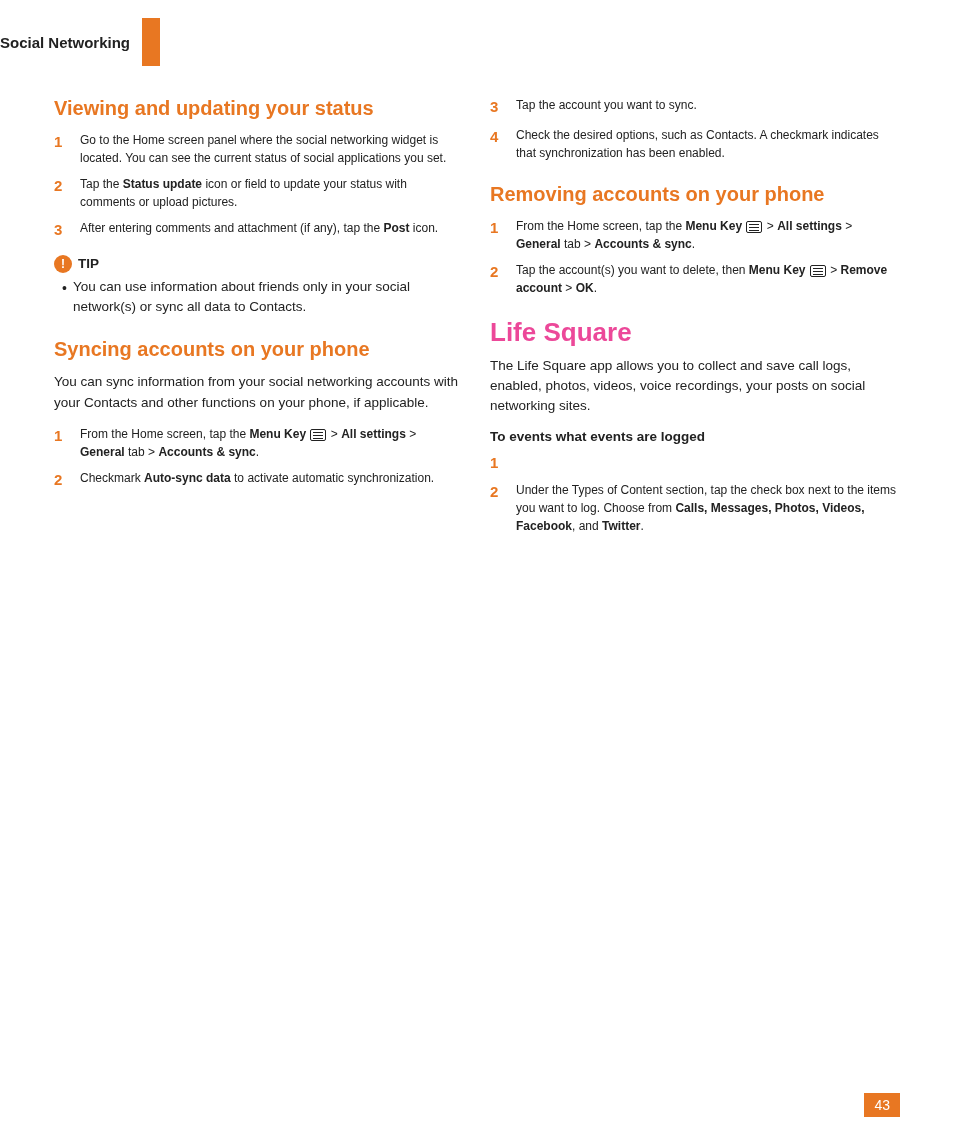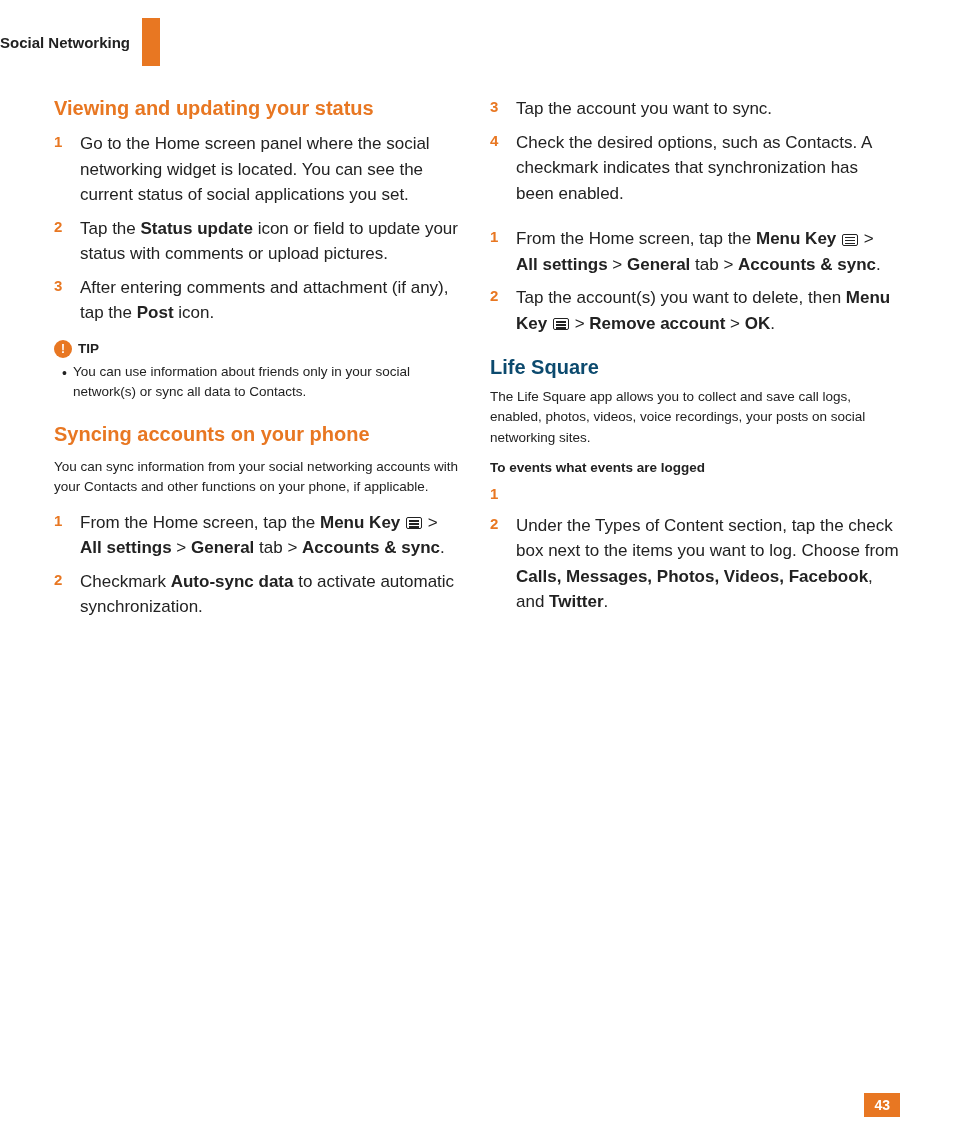--- a/index.html
+++ b/index.html
@@ -74,21 +74,21 @@
     .num-label {
       color: #e87722;
       font-weight: bold;
       font-size: 15px;
       min-width: 22px;
       margin-right: 4px;
       flex-shrink: 0;
     }
     .num-text {
       flex: 1;
-      font-size: 17px;
+      font-size: 12px;
       line-height: 1.5;
     }
 
     
     .tip-box {
       margin: 10px 0 18px 0;
     }
     .tip-title {
       display: flex;
       align-items: center;
@@ -152,43 +152,43 @@
 
     
     .desc-para {
       font-size: 13.5px;
       line-height: 1.5;
       margin-bottom: 12px;
     }
 
     
     .life-square-title {
-      color: #0c4a6e;
-      font-size: 20px;
+      color: #ec4899;
+      font-size: 26px;
       font-weight: bold;
       margin-bottom: 8px;
       margin-top: 4px;
     }
     .sub-heading {
       font-weight: bold;
       font-size: 13.5px;
       margin-bottom: 8px;
     }
 
     
     .footer {
       position: absolute;
       bottom: 28px;
       right: 54px;
     }
     .page-num {
       display: inline-block;
       background: #e87722;
       color: #fff;
-      font-weight: bold;
+      font-weight: normal;
       font-size: 14px;
       padding: 4px 10px;
     }
 
     b { font-weight: bold; }
 
     .section-gap { margin-top: 20px; }
   </style>
 </head>
 <body>
@@ -257,20 +257,21 @@
         <span class="num-label">3</span>
         <span class="num-text">Tap the account you want to sync.</span>
       </li>
       <li>
         <span class="num-label">4</span>
         <span class="num-text">Check the desired options, such as Contacts. A checkmark indicates that synchronization has been enabled.</span>
       </li>
     </ul>
 
     <div class="section-gap">
+      <div class="section-title">Removing accounts on your phone</div>
       <ul class="num-list">
         <li>
           <span class="num-label">1</span>
           <span class="num-text">From the Home screen, tap the <b>Menu Key</b> <span class="menu-icon"></span> &gt; <b>All settings</b> &gt; <b>General</b> tab &gt; <b>Accounts &amp; sync</b>.</span>
         </li>
         <li>
           <span class="num-label">2</span>
           <span class="num-text">Tap the account(s) you want to delete, then <b>Menu Key</b> <span class="menu-icon"></span> &gt; <b>Remove account</b> &gt; <b>OK</b>.</span>
         </li>
       </ul>

